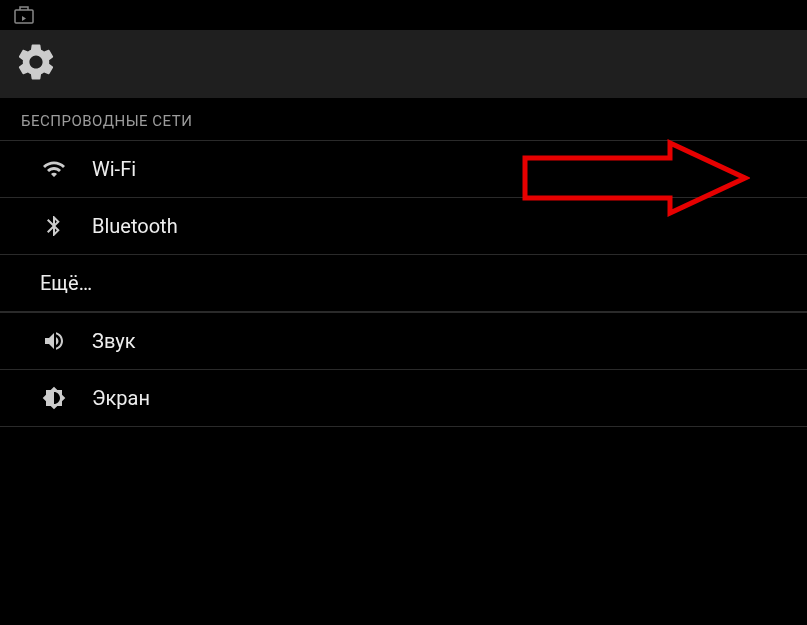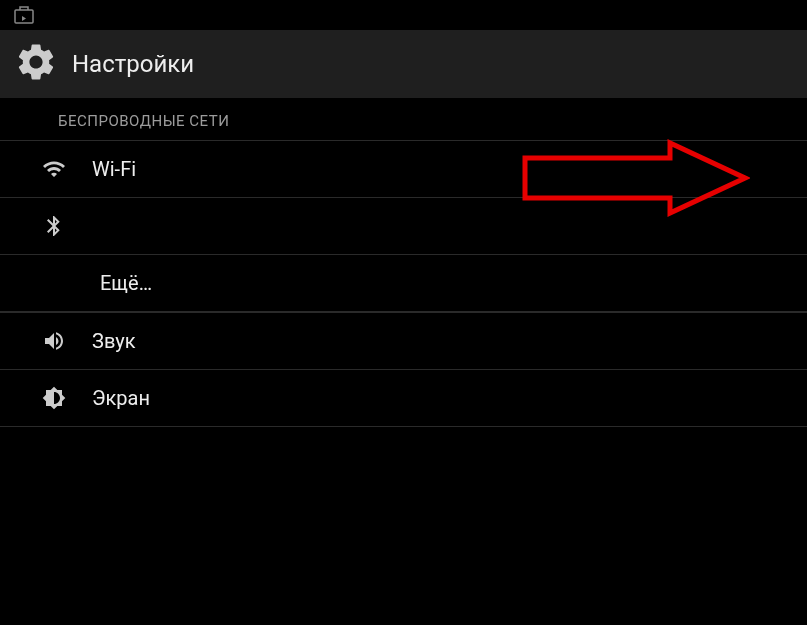--- a/index.html
+++ b/index.html
@@ -37,21 +37,21 @@
     .header svg {
       width: 44px;
       height: 44px;
     }
     .header-title {
       font-size: 24px;
       font-weight: 400;
       color: #eee;
     }
     .section-header {
-      padding: 14px 58px 10px;
+      padding: 14px 21px 10px;
       font-size: 15px;
       letter-spacing: 0.5px;
       color: #9c9c9c;
       text-transform: uppercase;
     }
     .list-item {
       display: flex;
       align-items: flex-start;
       padding: 16px 42px;
       border-top: 1px solid #2a2a2a;
@@ -74,21 +74,21 @@
     }
     .item-icon svg {
       width: 24px;
       height: 24px;
     }
     .item-label {
       font-size: 20px;
       color: #eee;
     }
     .item-no-icon {
-      padding-left: 100px;
+      padding-left: 40px;
     }
     .arrow-annotation {
       position: absolute;
       top: 138px;
       left: 520px;
       pointer-events: none;
     }
   </style>
 </head>
 <body>
@@ -102,41 +102,41 @@
     </svg>
   </span>
 </div>
 
 <div class="header">
   <span>
     <svg viewBox="0 0 24 24" fill="#ccc">
       <path d="M19.14 12.94c.04-.3.06-.61.06-.94 0-.32-.02-.64-.07-.94l2.03-1.58a.49.49 0 0 0 .12-.61l-1.92-3.32a.488.488 0 0 0-.59-.22l-2.39.96c-.5-.38-1.03-.7-1.62-.94l-.36-2.54a.484.484 0 0 0-.48-.41h-3.84c-.24 0-.43.17-.47.41l-.36 2.54c-.59.24-1.13.57-1.62.94l-2.39-.96c-.22-.08-.47 0-.59.22L2.74 8.87c-.12.21-.08.47.12.61l2.03 1.58c-.05.3-.09.63-.09.94s.02.64.07.94l-2.03 1.58a.49.49 0 0 0-.12.61l1.92 3.32c.12.22.37.29.59.22l2.39-.96c.5.38 1.03.7 1.62.94l.36 2.54c.05.24.24.41.48.41h3.84c.24 0 .44-.17.47-.41l.36-2.54c.59-.24 1.13-.56 1.62-.94l2.39.96c.22.08.47 0 .59-.22l1.92-3.32c.12-.22.07-.47-.12-.61l-2.01-1.58zM12 15.6c-1.98 0-3.6-1.62-3.6-3.6s1.62-3.6 3.6-3.6 3.6 1.62 3.6 3.6-1.62 3.6-3.6 3.6z"></path>
     </svg>
   </span>
-  <span class="header-title">Настройки</span>
 </div>
 
 <div class="section-group">
   <div class="section-header">БЕСПРОВОДНЫЕ СЕТИ</div>
 
   <div class="list-item">
     <span class="item-icon">
       <svg viewBox="0 0 24 24" fill="#ccc">
         <path d="M1 9l2 2c4.97-4.97 13.03-4.97 18 0l2-2C16.93 2.93 7.08 2.93 1 9zm8 8l3 3 3-3a4.237 4.237 0 0 0-6 0zm-4-4l2 2a7.074 7.074 0 0 1 10 0l2-2C15.14 9.14 8.87 9.14 5 13z"></path>
       </svg>
     </span>
     <span class="item-label">Wi-Fi</span>
   </div>
 
   <div class="list-item">
     <span class="item-icon">
       <svg viewBox="0 0 24 24" fill="#ccc">
         <path d="M17.71 7.71L12 2h-1v7.59L6.41 5 5 6.41 10.59 12 5 17.59 6.41 19 11 14.41V22h1l5.71-5.71L13.41 12l4.3-4.29zM13 5.83l1.88 1.88L13 9.59V5.83zm1.88 10.46L13 18.17v-3.76l1.88 1.88z"></path>
       </svg>
     </span>
+    <span class="item-label">Bluetooth</span>
   </div>
 
 
   <div class="list-item item-no-icon">
     <span class="item-label">Ещё…</span>
   </div>
 </div>
 
 <div class="section-group">
 

